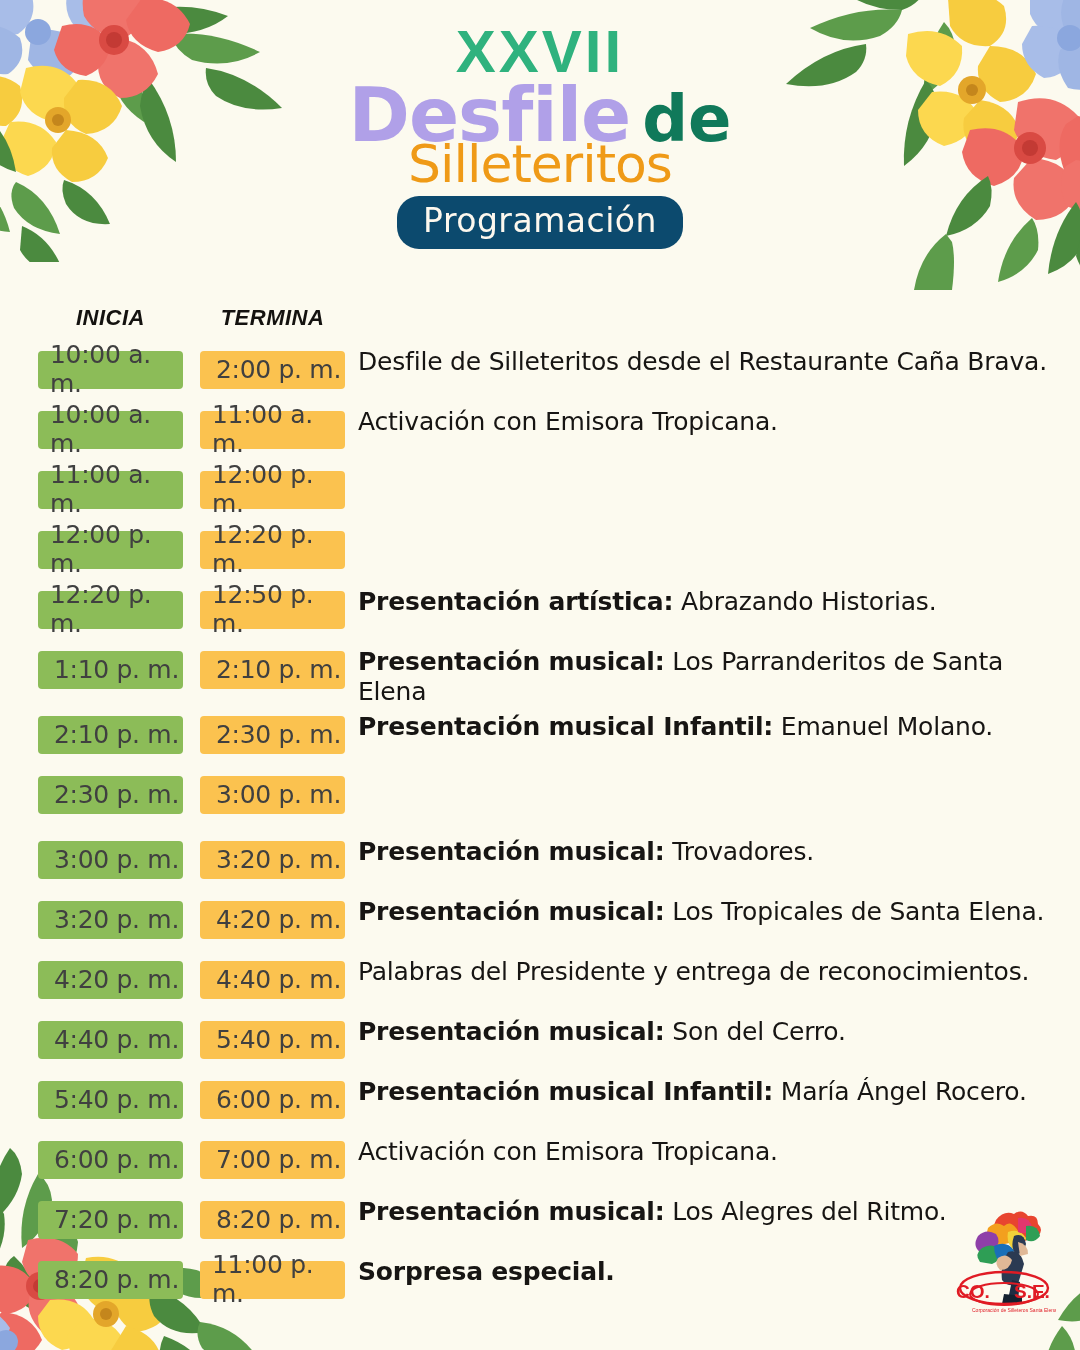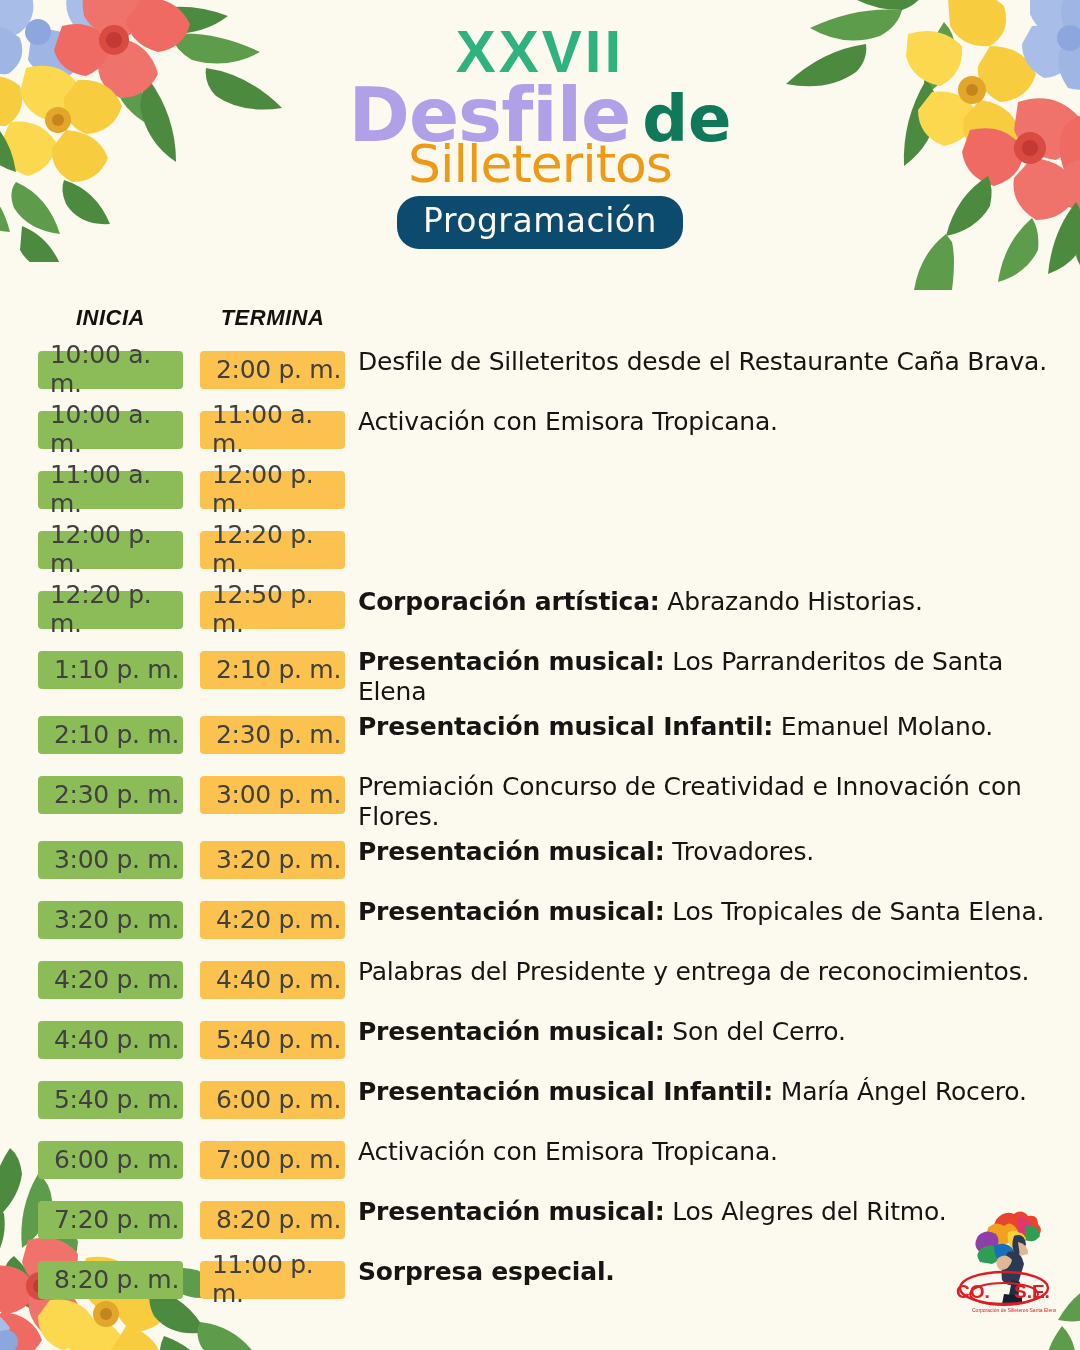--- a/index.html
+++ b/index.html
@@ -221,36 +221,35 @@
           <div class="pill start">11:00 a. m.</div>
           <div class="pill end">12:00 p. m.</div>
         </div>
         <div class="row">
           <div class="pill start">12:00 p. m.</div>
           <div class="pill end">12:20 p. m.</div>
         </div>
         <div class="row">
           <div class="pill start">12:20 p. m.</div>
           <div class="pill end">12:50 p. m.</div>
-          <div class="desc"><b>Corporación artística:</b><span> Abrazando Historias.</span></div>
+          <div class="desc"><b>Presentación artística:</b><span> Abrazando Historias.</span></div>
         </div>
         <div class="row tall">
           <div class="pill start">1:10 p. m.</div>
           <div class="pill end">2:10 p. m.</div>
           <div class="desc"><b>Presentación musical:</b><span> Los Parranderitos de Santa Elena</span></div>
         </div>
         <div class="row">
           <div class="pill start">2:10 p. m.</div>
           <div class="pill end">2:30 p. m.</div>
           <div class="desc"><b>Presentación musical Infantil:</b><span> Emanuel Molano.</span></div>
         </div>
         <div class="row tall">
           <div class="pill start">2:30 p. m.</div>
           <div class="pill end">3:00 p. m.</div>
-          <div class="desc"><b></b><span>Premiación Concurso de Creatividad e Innovación con Flores.</span></div>
         </div>
         <div class="row">
           <div class="pill start">3:00 p. m.</div>
           <div class="pill end">3:20 p. m.</div>
           <div class="desc"><b>Presentación musical:</b><span> Trovadores.</span></div>
         </div>
         <div class="row">
           <div class="pill start">3:20 p. m.</div>
           <div class="pill end">4:20 p. m.</div>
           <div class="desc"><b>Presentación musical:</b><span> Los Tropicales de Santa Elena.</span></div>

